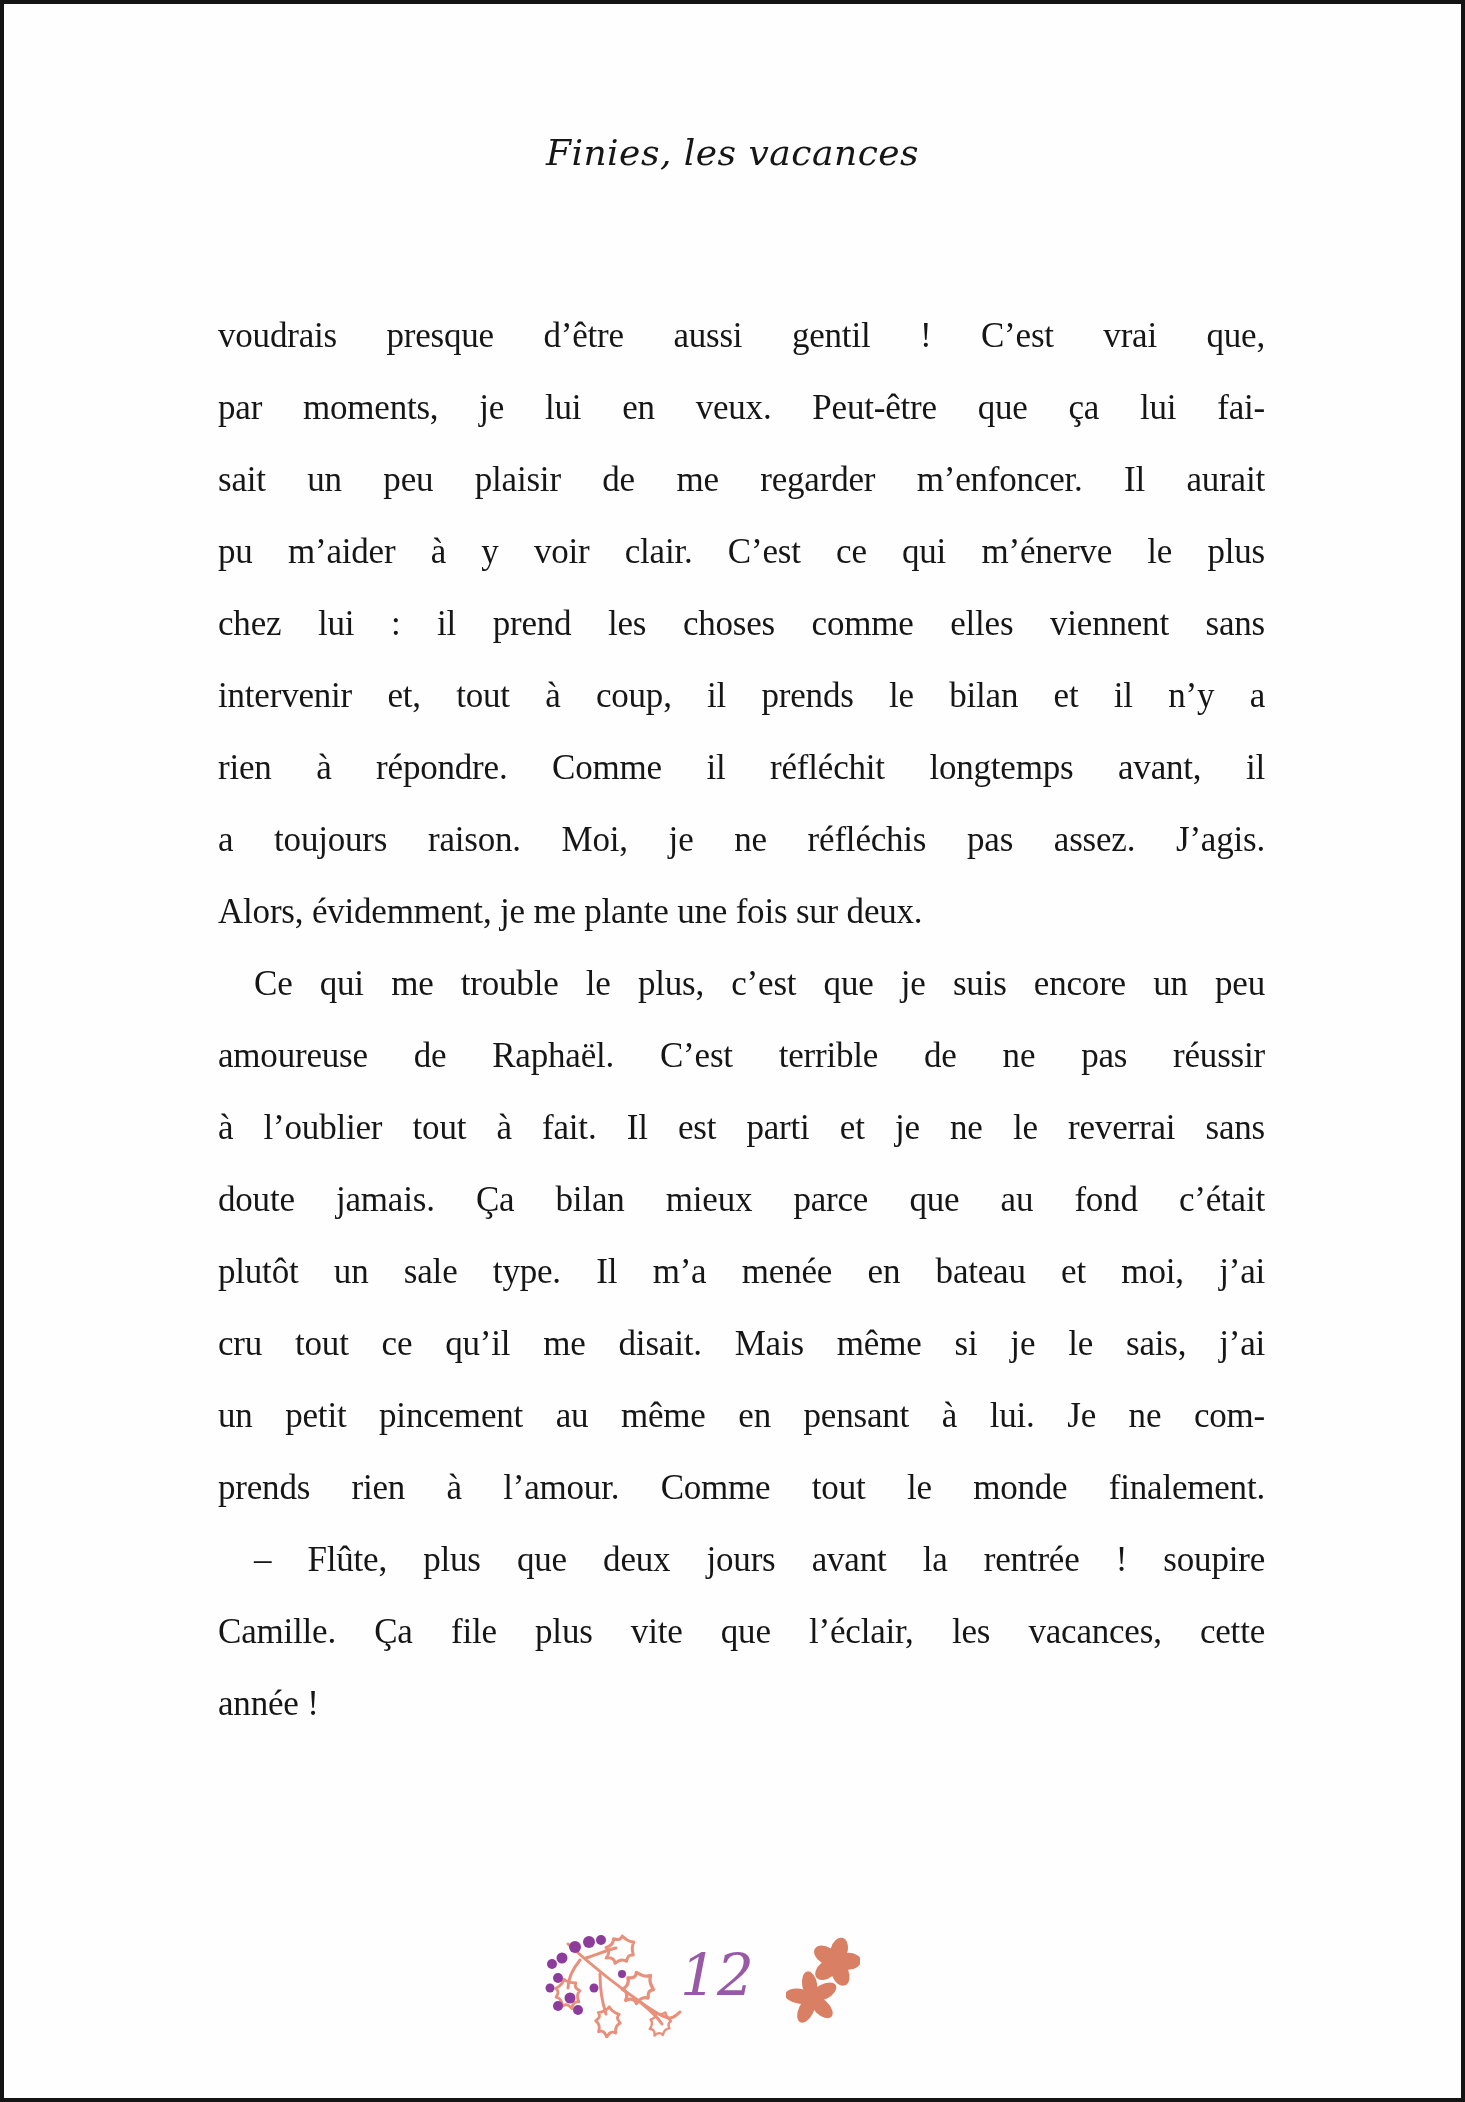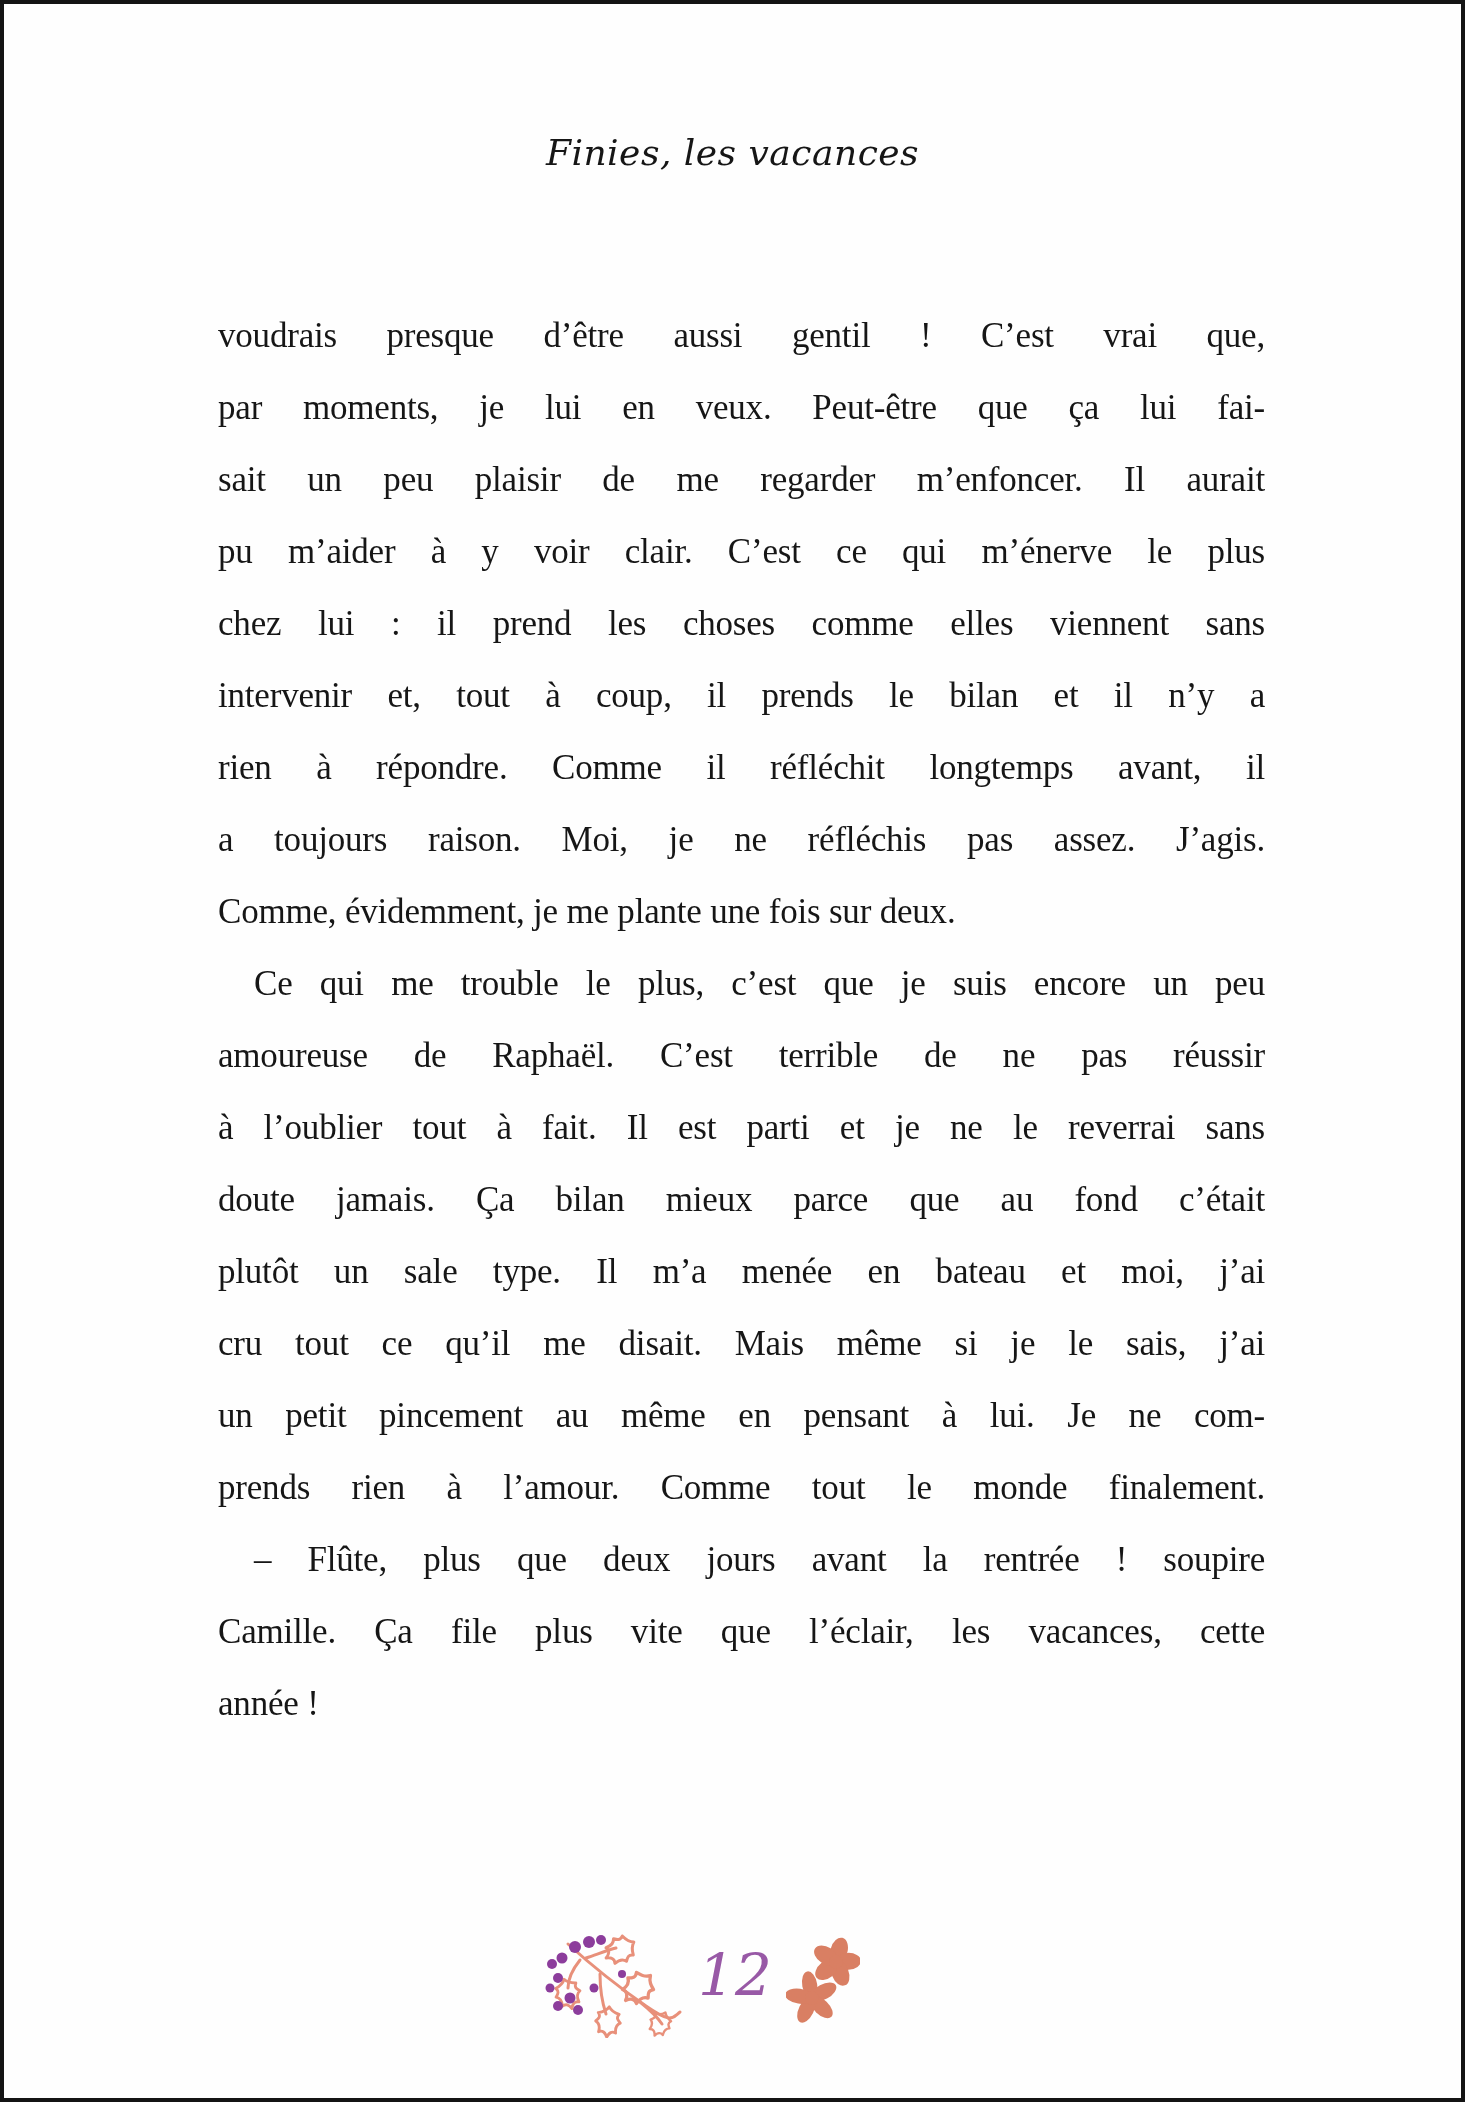--- a/index.html
+++ b/index.html
@@ -59,21 +59,21 @@
     left: 538px;
     top: 26px;
     width: 144px;
     height: 108px;
   }
   .page-number {
     position: absolute;
     left: 676px;
     top: 38px;
     width: 110px;
-    text-align: center;
+    text-align: left;
     font-family: "DejaVu Serif", serif;
     font-style: italic;
     font-size: 58px;
     line-height: 66px;
     color: var(--number-purple, #9859A6);
   }
   .flowers {
     position: absolute;
     left: 782px;
     top: 32px;
@@ -98,21 +98,21 @@
 
 <div class="body-text">
   <div class="line">voudrais presque d’être aussi gentil ! C’est vrai que,</div>
   <div class="line">par moments, je lui en veux. Peut-être que ça lui fai-</div>
   <div class="line">sait un peu plaisir de me regarder m’enfoncer. Il aurait</div>
   <div class="line">pu m’aider à y voir clair. C’est ce qui m’énerve le plus</div>
   <div class="line">chez lui : il prend les choses comme elles viennent sans</div>
   <div class="line">intervenir et, tout à coup, il prends le bilan et il n’y a</div>
   <div class="line">rien à répondre. Comme il réfléchit longtemps avant, il</div>
   <div class="line">a toujours raison. Moi, je ne réfléchis pas assez. J’agis.</div>
-  <div class="line para-end">Comme, évidemment, je me plante une fois sur deux.</div>
+  <div class="line para-end">Alors, évidemment, je me plante une fois sur deux.</div>
   <div class="line indent">Ce qui me trouble le plus, c’est que je suis encore un peu</div>
   <div class="line">amoureuse de Raphaël. C’est terrible de ne pas réussir</div>
   <div class="line">à l’oublier tout à fait. Il est parti et je ne le reverrai sans</div>
   <div class="line">doute jamais. Ça bilan mieux parce que au fond c’était</div>
   <div class="line">plutôt un sale type. Il m’a menée en bateau et moi, j’ai</div>
   <div class="line">cru tout ce qu’il me disait. Mais même si je le sais, j’ai</div>
   <div class="line">un petit pincement au même en pensant à lui. Je ne com-</div>
   <div class="line">prends rien à l’amour. Comme tout le monde finalement.</div>
   <div class="line indent">– Flûte, plus que deux jours avant la rentrée ! soupire</div>
   <div class="line">Camille. Ça file plus vite que l’éclair, les vacances, cette</div>

